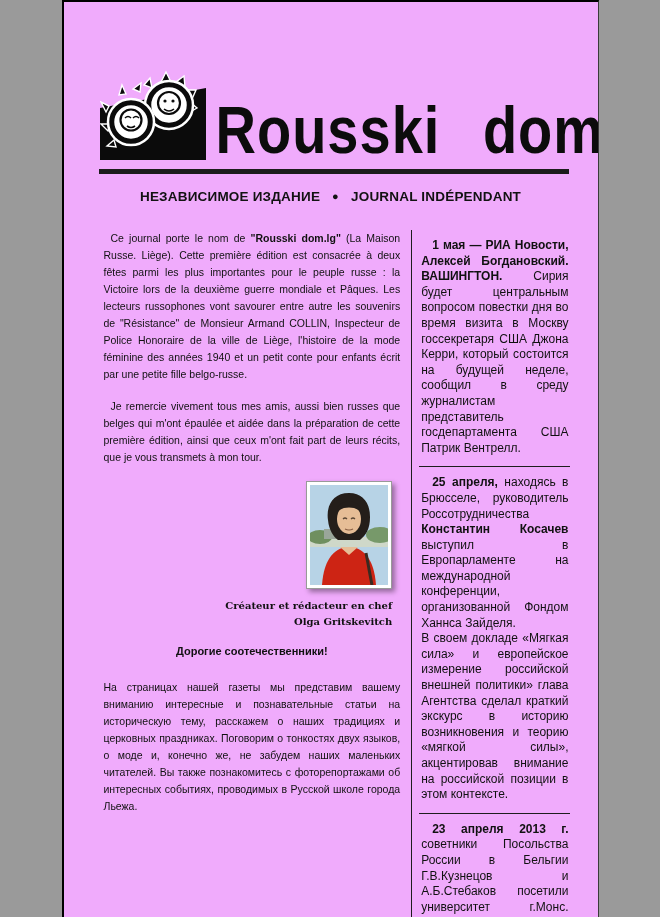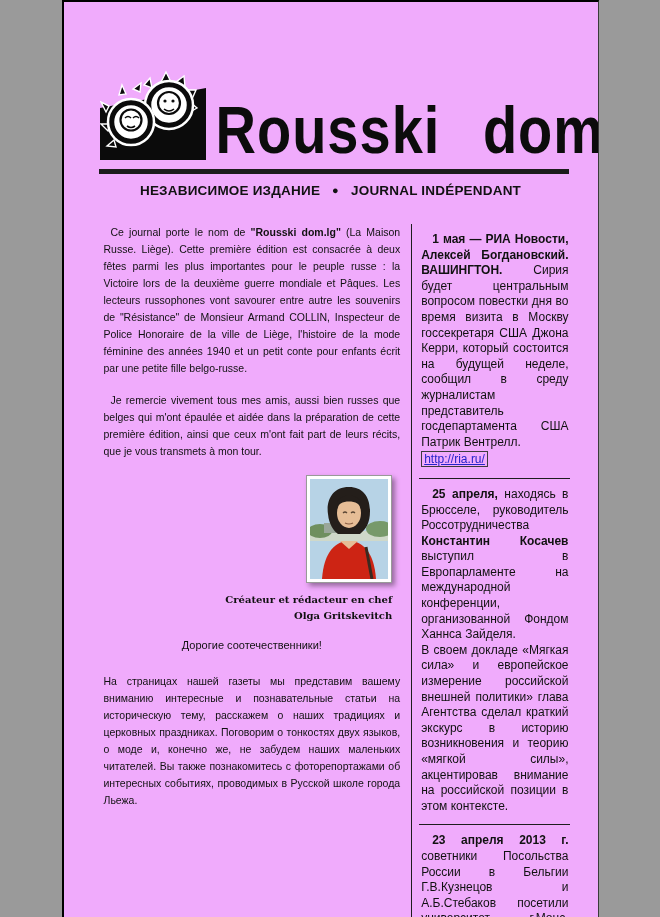--- a/index.html
+++ b/index.html
@@ -11,39 +11,39 @@
   }
   
   .masthead { display:flex; align-items:flex-end; margin:58px 28px 0 36px; height:100px; }
   .logo-box { width:106px; height:92px; flex:0 0 auto; }
   .masthead-title {
     font-family:"Liberation Sans", sans-serif; font-weight:bold; font-size:56px;
     letter-spacing:1px; word-spacing:26px; line-height:0.9; color:#0c0c0c;
     transform:scaleY(1.18); transform-origin:left bottom; margin-left:10px; white-space:nowrap;
   }
   .rule { height:5px; background:#1c1c1c; margin:9px 29px 0 35px; }
-  .tagline { text-align:center; font-weight:bold; font-size:13.5px; margin-top:9px; letter-spacing:0.2px; color:#121212; }
+  .tagline { text-align:center; font-weight:bold; font-size:13.5px; margin-top:15px; letter-spacing:0.2px; color:#121212; }
   .tagline .dot { font-size:11px; padding:0 12px; position:relative; top:-1px; }
   
   .columns { display:flex; margin:26px 28px 0 40px; align-items:stretch; }
   .col-left  { width:388px; box-sizing:border-box; padding-right:11px; }
   .col-right { width:199px; box-sizing:border-box; border-left:1.5px solid #1d1d1d; padding-left:7px; }
   
   .col-left p { font-size:10.5px; line-height:1.62; text-align:justify; margin:0 0 15px 0; }
   .indent-lg { text-indent:30px; }
   .indent-sm { text-indent:7px; }
   .b { font-weight:bold; }
   
   .photo-wrap { text-align:right; padding-right:8px; margin:4px 0 12px 0; }
   .photo-frame { display:inline-block; background:#fff; border:1px solid #999; padding:3px; box-shadow:3px 3px 5px rgba(0,0,0,0.38); }
   .photo-frame svg { display:block; width:78px; height:100px; }
   .caption { font-family:"DejaVu Serif", serif; font-weight:bold; font-size:10px; line-height:1.55; margin-top:5px; }
   
   .greeting { text-align:center; font-size:11px; line-height:1.95; margin-top:10px; }
-  .greeting .head { font-weight:normal; margin-bottom:17px; }
+  .greeting .head { font-weight:bold; margin-bottom:17px; }
   .greeting p { margin:0 0 17px 0; }
   
   .news-item { font-size:12px; line-height:1.3; text-align:justify; padding:8px 1px 10px 2px; }
   .news-item + .news-item { border-top:1.5px solid #1d1d1d; }
   .news-item .ind { text-indent:11px; }
   .link { color:#2424c9; text-decoration:underline; cursor:pointer; }
   .boxed { border:1px solid #3c3c3c; padding:0 2px; }
   .mt2 { margin-top:2px; }
 </style>
 </head>
@@ -134,21 +134,20 @@
         <p>На страницах нашей газеты мы представим вашему вниманию интересные и познавательные статьи на историческую тему, расскажем о наших традициях и церковных праздниках. Поговорим о тонкостях двух языков, о моде и, конечно же, не забудем наших маленьких читателей. Вы также познакомитесь с фоторепортажами об интересных событиях, проводимых в Русской школе города Льежа.</p>
 
       </div>
 
     </div>
 
     <div class="col-right">
 
       <div class="news-item">
         <div class="ind"><span class="b">1 мая — РИА Новости, Алексей Богдановский. ВАШИНГТОН.</span><span> Сирия будет центральным вопросом повестки дня во время визита в Москву госсекретаря США Джона Керри, который состоится на будущей неделе, сообщил в среду журналистам представитель госдепартамента США Патрик Вентрелл.</span></div>
-        <div class="mt2"><span class="link boxed">http://ria.ru/</span></div>
       </div>
 
       <div class="news-item">
         <div class="ind"><span class="b">25 апреля,</span><span> находясь в Брюсселе, руководитель Россотрудничества </span><span class="b">Константин Косачев</span><span> выступил в Европарламенте на международной конференции, организованной Фондом Ханнса Зайделя.</span></div>
         <div>В своем докладе «Мягкая сила» и европейское измерение российской внешней политики» глава Агентства сделал краткий экскурс в историю возникновения и теорию «мягкой силы», акцентировав внимание на российской позиции в этом контексте.</div>
       </div>
 
       <div class="news-item">
         <div class="ind"><span class="b">23 апреля 2013 г.</span><span> советники Посольства России в Бельгии Г.В.Кузнецов и А.Б.Стебаков посетили университет г.Монс. Дипломаты познакомились с работой факультета переводчиков и действующего при поддержке Фонда «Русский мир» Центра русского языка и культуры, пообщались с преподавателями. В помещении Центра была развернута подготовленная пресс-службой Посольства экспозиция «Российские дипломаты-писатели».</span></div>
       </div>

